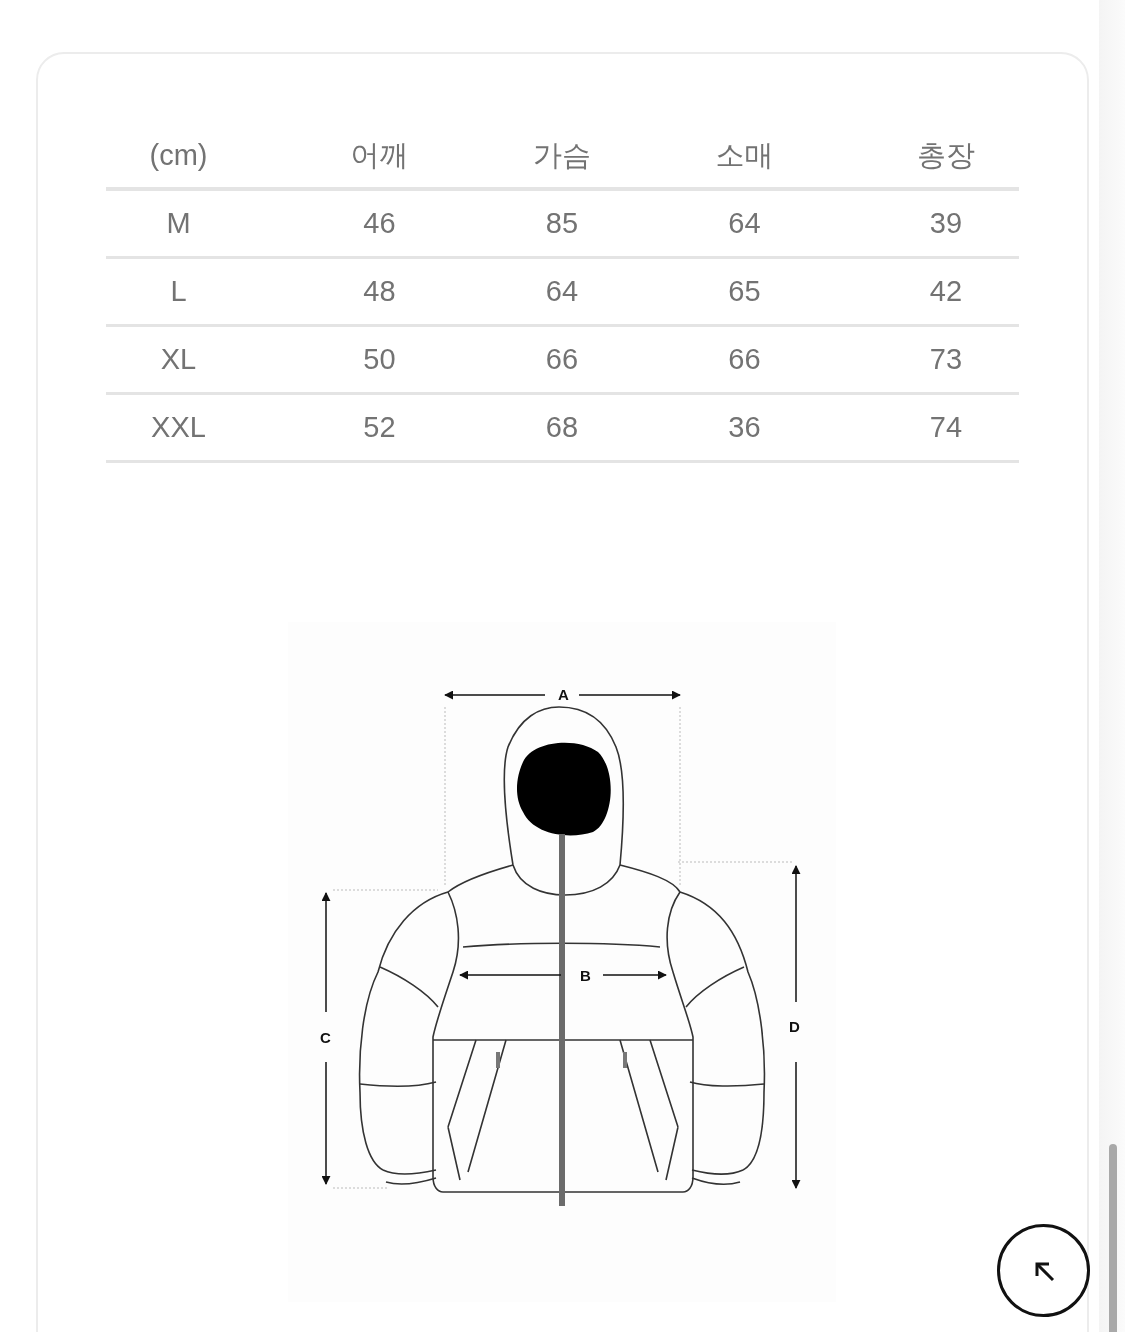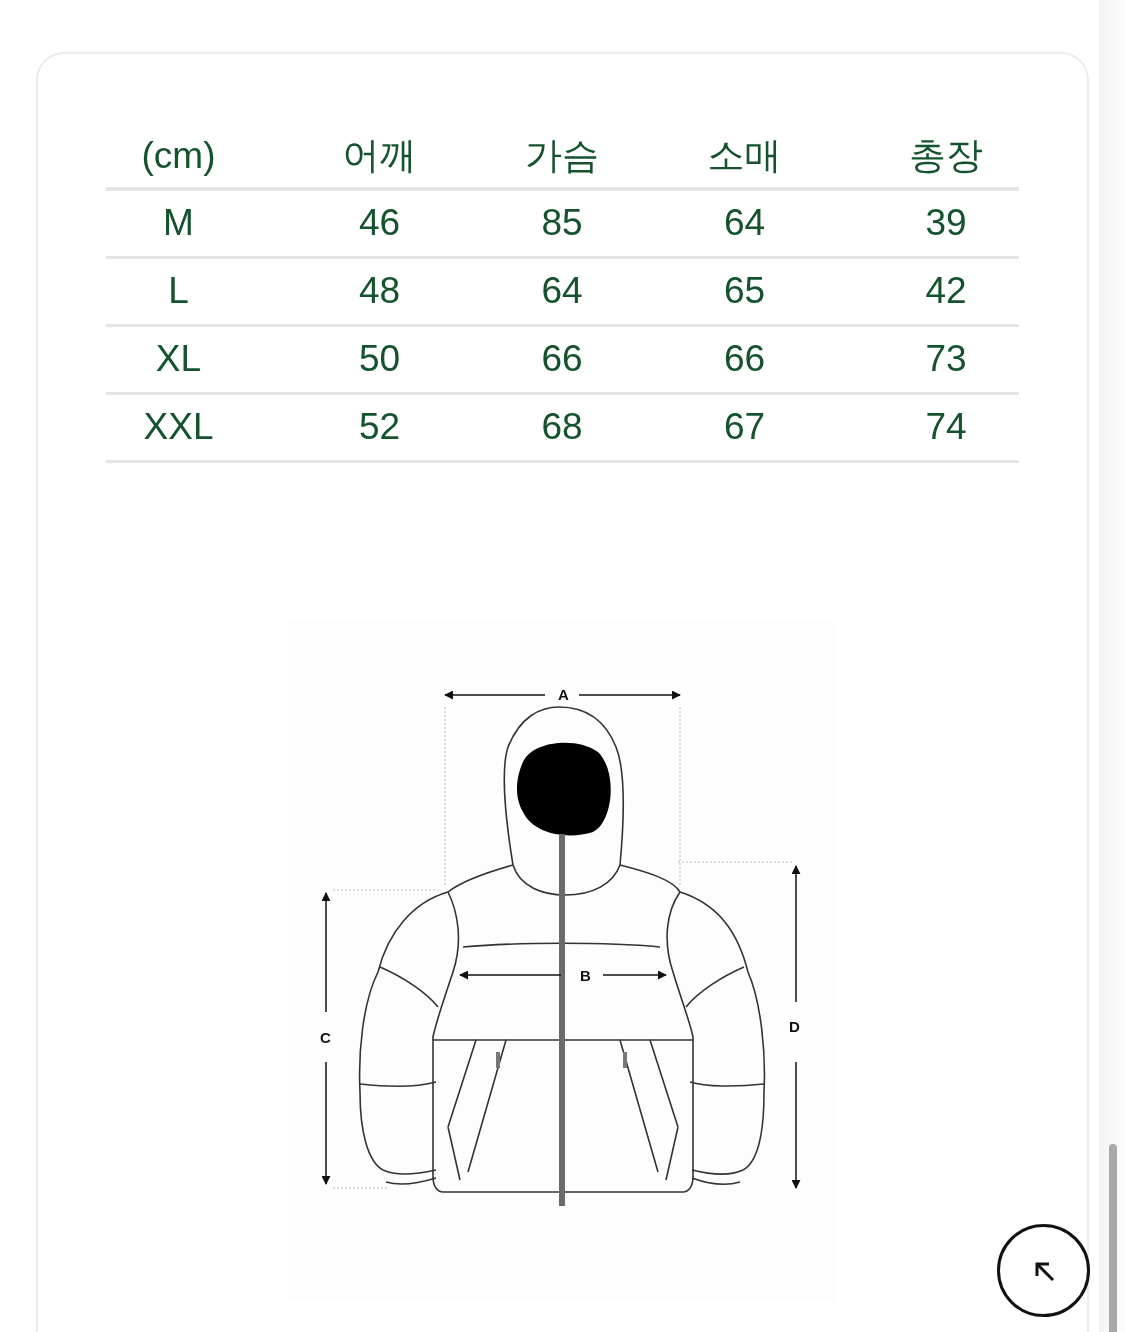--- a/index.html
+++ b/index.html
@@ -9,21 +9,21 @@
   .card {
     position: absolute; left: 36px; top: 52px; width: 1053px; height: 1320px;
     border: 2px solid #ececec; border-radius: 28px; background: #fff;
   }
 
   table.size-table {
     position: absolute; left: 106px; top: 122px; width: 913px;
     border-collapse: collapse; table-layout: fixed;
   }
   table.size-table th, table.size-table td {
-    text-align: center; font-weight: normal; font-size: 37px; color: #14532d;
+    text-align: center; font-weight: normal; font-size: 29px; color: #737373;
   }
   table.size-table thead th { height: 67px; vertical-align: middle; padding-top: 2px; border-bottom: 4px solid #e4e4e4; }
   table.size-table tbody td { height: 68px; border-bottom: 3px solid #e4e4e4; padding-top: 0; }
   col.c0 { width: 145px; } col.c1 { width: 257px; } col.c2 { width: 108px; }
   col.c3 { width: 257px; } col.c4 { width: 146px; }
 
   .diagram {
     position: absolute; left: 288px; top: 622px; width: 548px; height: 680px;
     background: #fdfdfd;
   }
@@ -86,21 +86,21 @@
       <td>XL</td>
       <td>50</td>
       <td>66</td>
       <td>66</td>
       <td>73</td>
     </tr>
     <tr>
       <td>XXL</td>
       <td>52</td>
       <td>68</td>
-      <td>67</td>
+      <td>36</td>
       <td>74</td>
     </tr>
   </tbody>
 </table>
 
 <div class="diagram">
   <svg viewBox="0 0 548 680">
     <defs>
       <marker id="arr" viewBox="0 0 10 10" refX="9" refY="5" markerWidth="6" markerHeight="6" orient="auto-start-reverse">
         <path d="M0,0 L10,5 L0,10 z" fill="#111"></path>

